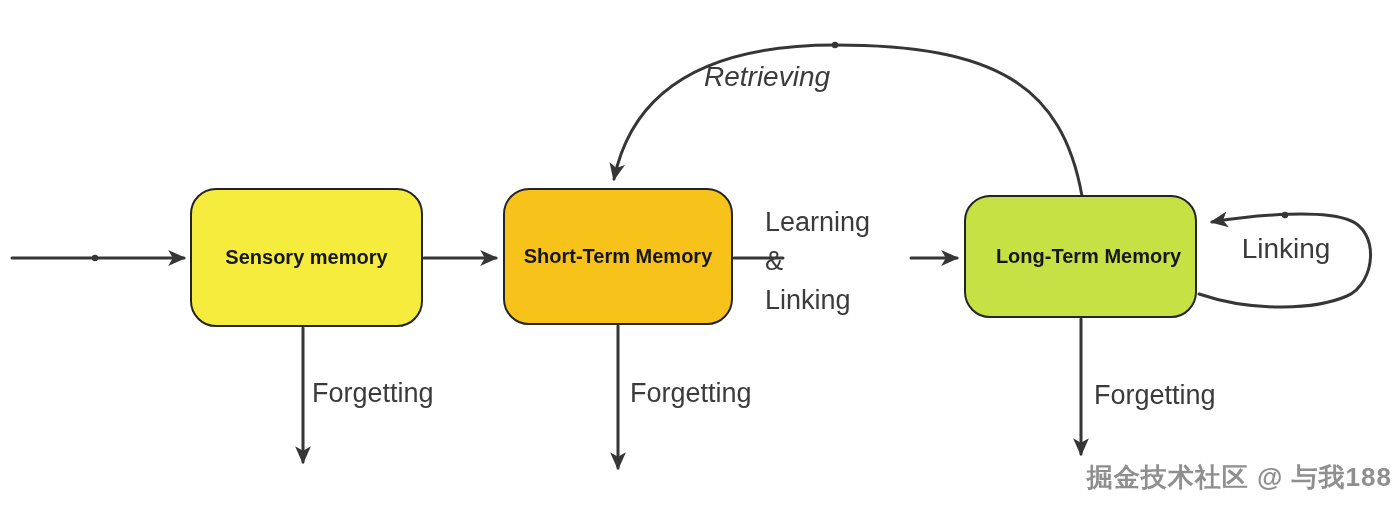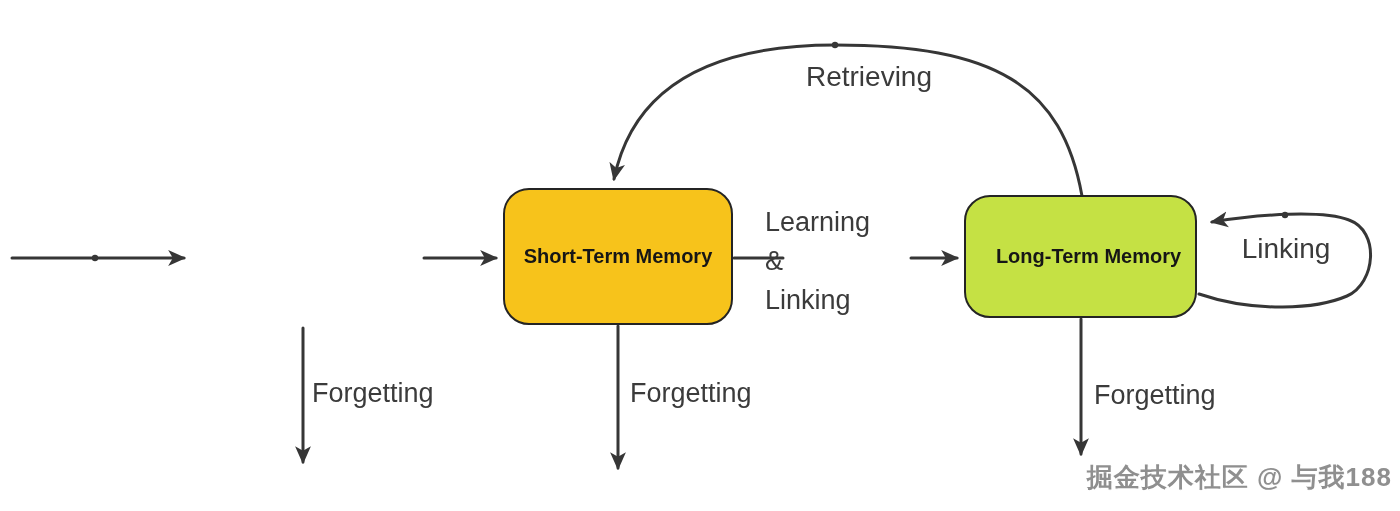--- a/index.html
+++ b/index.html
@@ -47,21 +47,21 @@
   .node-sensory  { left: 190px; top: 188px; width: 233px; height: 139px; }
   .node-short    { left: 503px; top: 188px; width: 230px; height: 137px; }
   .node-long     { left: 964px; top: 195px; width: 233px; height: 123px; }
   .edge-label {
     position: absolute;
     color: #3b3b3b;
     font-size: 28px;
     white-space: nowrap;
   }
   .lbl-encoding   { left: 16px;  top: 216px; width: 160px; text-align: center; }
-  .lbl-retrieving { left: 732px; top: 61px;  width: 200px; text-align: right; }
+  .lbl-retrieving { left: 704px; top: 61px;  width: 200px; text-align: left; font-style: italic; }
   .lbl-learning   { left: 765px; top: 203px; width: 160px; text-align: left;
                     font-size: 27px; line-height: 39px; white-space: normal; }
   .lbl-linking    { left: 1216px; top: 233px; width: 140px; text-align: center; }
   .lbl-forgetting-1 { left: 312px;  top: 378px; font-size: 27px; }
   .lbl-forgetting-2 { left: 630px;  top: 378px; font-size: 27px; }
   .lbl-forgetting-3 { left: 1094px; top: 380px; font-size: 27px; }
   .watermark {
     position: absolute;
     right: 8px;
     top: 460px;
@@ -106,20 +106,23 @@
     <g>
       <path class="stroke" marker-end="url(#arrowhead)" d="M 1199 294 C 1255 313, 1317 309, 1347 296 C 1376 283, 1380 231, 1349 220 C 1323 210, 1260 214, 1212 222"></path>
       <circle class="dot" cx="1285" cy="215" r="3.2"></circle>
     </g>
 
     <line class="stroke" x1="303" y1="328" x2="303" y2="462" marker-end="url(#arrowhead)"></line>
     <line class="stroke" x1="618" y1="326" x2="618" y2="468" marker-end="url(#arrowhead)"></line>
     <line class="stroke" x1="1081" y1="319" x2="1081" y2="454" marker-end="url(#arrowhead)"></line>
   </svg>
 
+  <div class="node node-sensory" style="background-color: rgb(246, 236, 62);">
+    <span>Sensory memory</span>
+  </div>
 
   <div class="node node-short" style="background-color: rgb(247, 195, 27); align-items: center;">
     <span>Short-Term Memory</span>
   </div>
 
   <div class="node node-long" style="background-color: rgb(197, 225, 68); padding-left: 16px;">
     <span>Long-Term Memory</span>
   </div>
 
 

